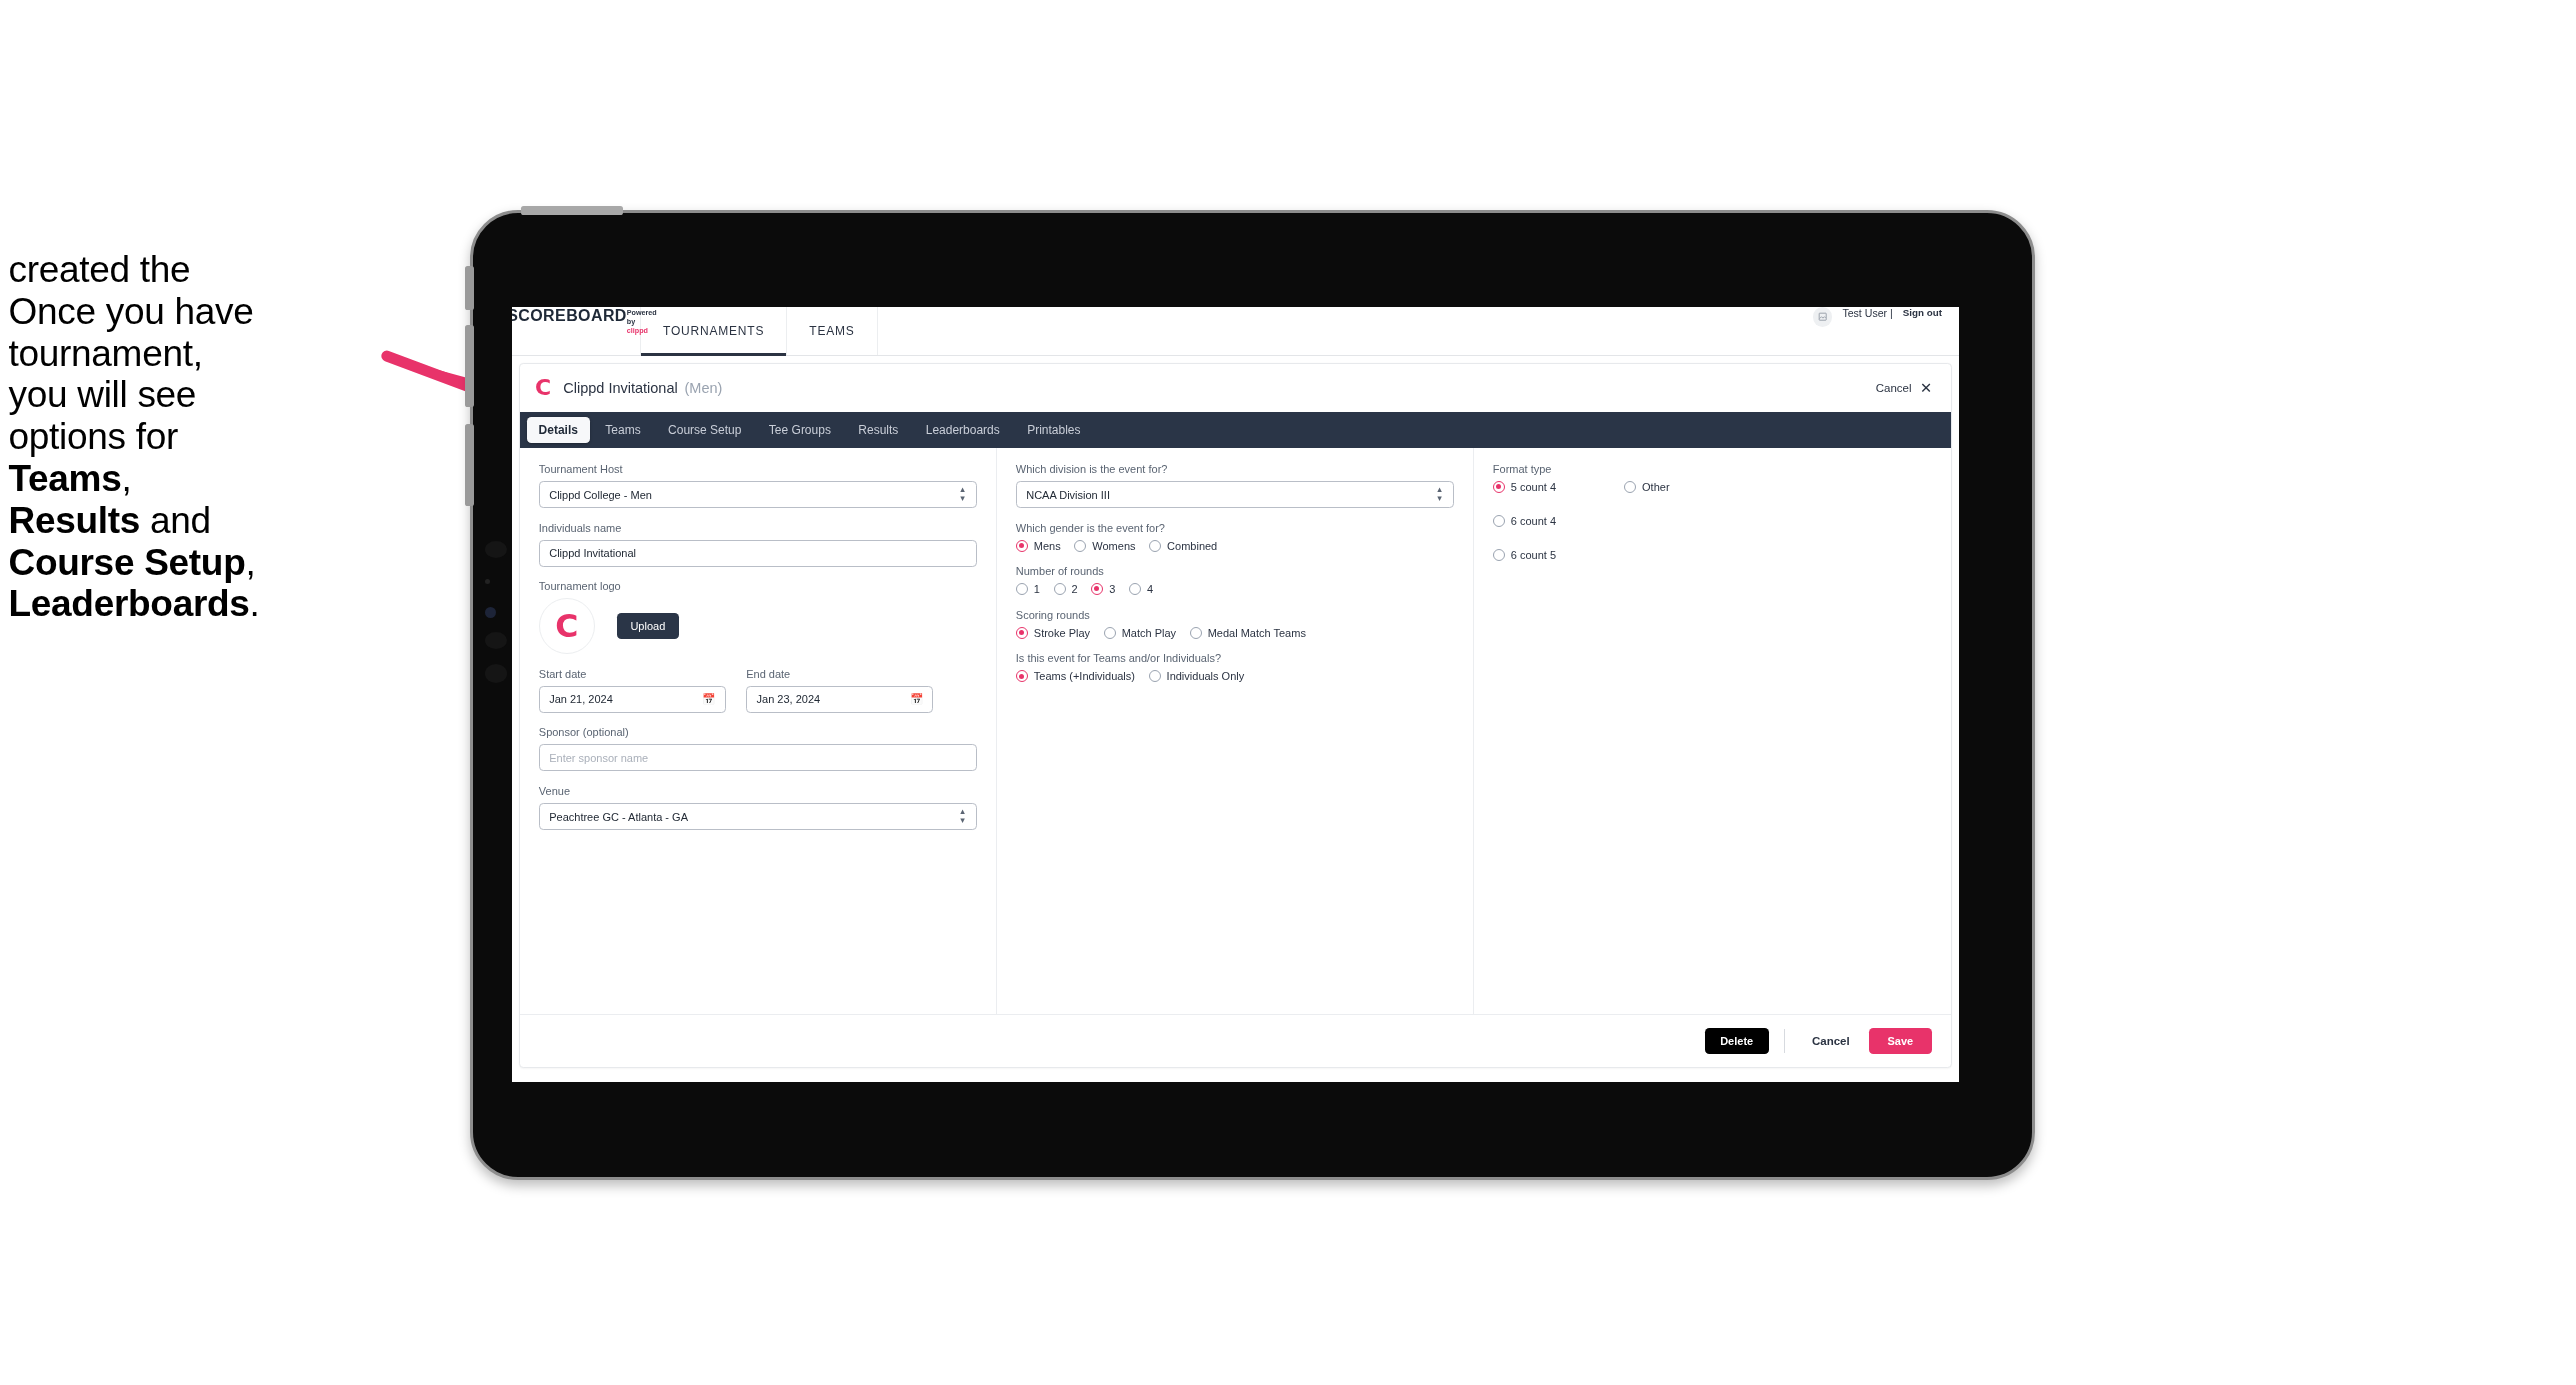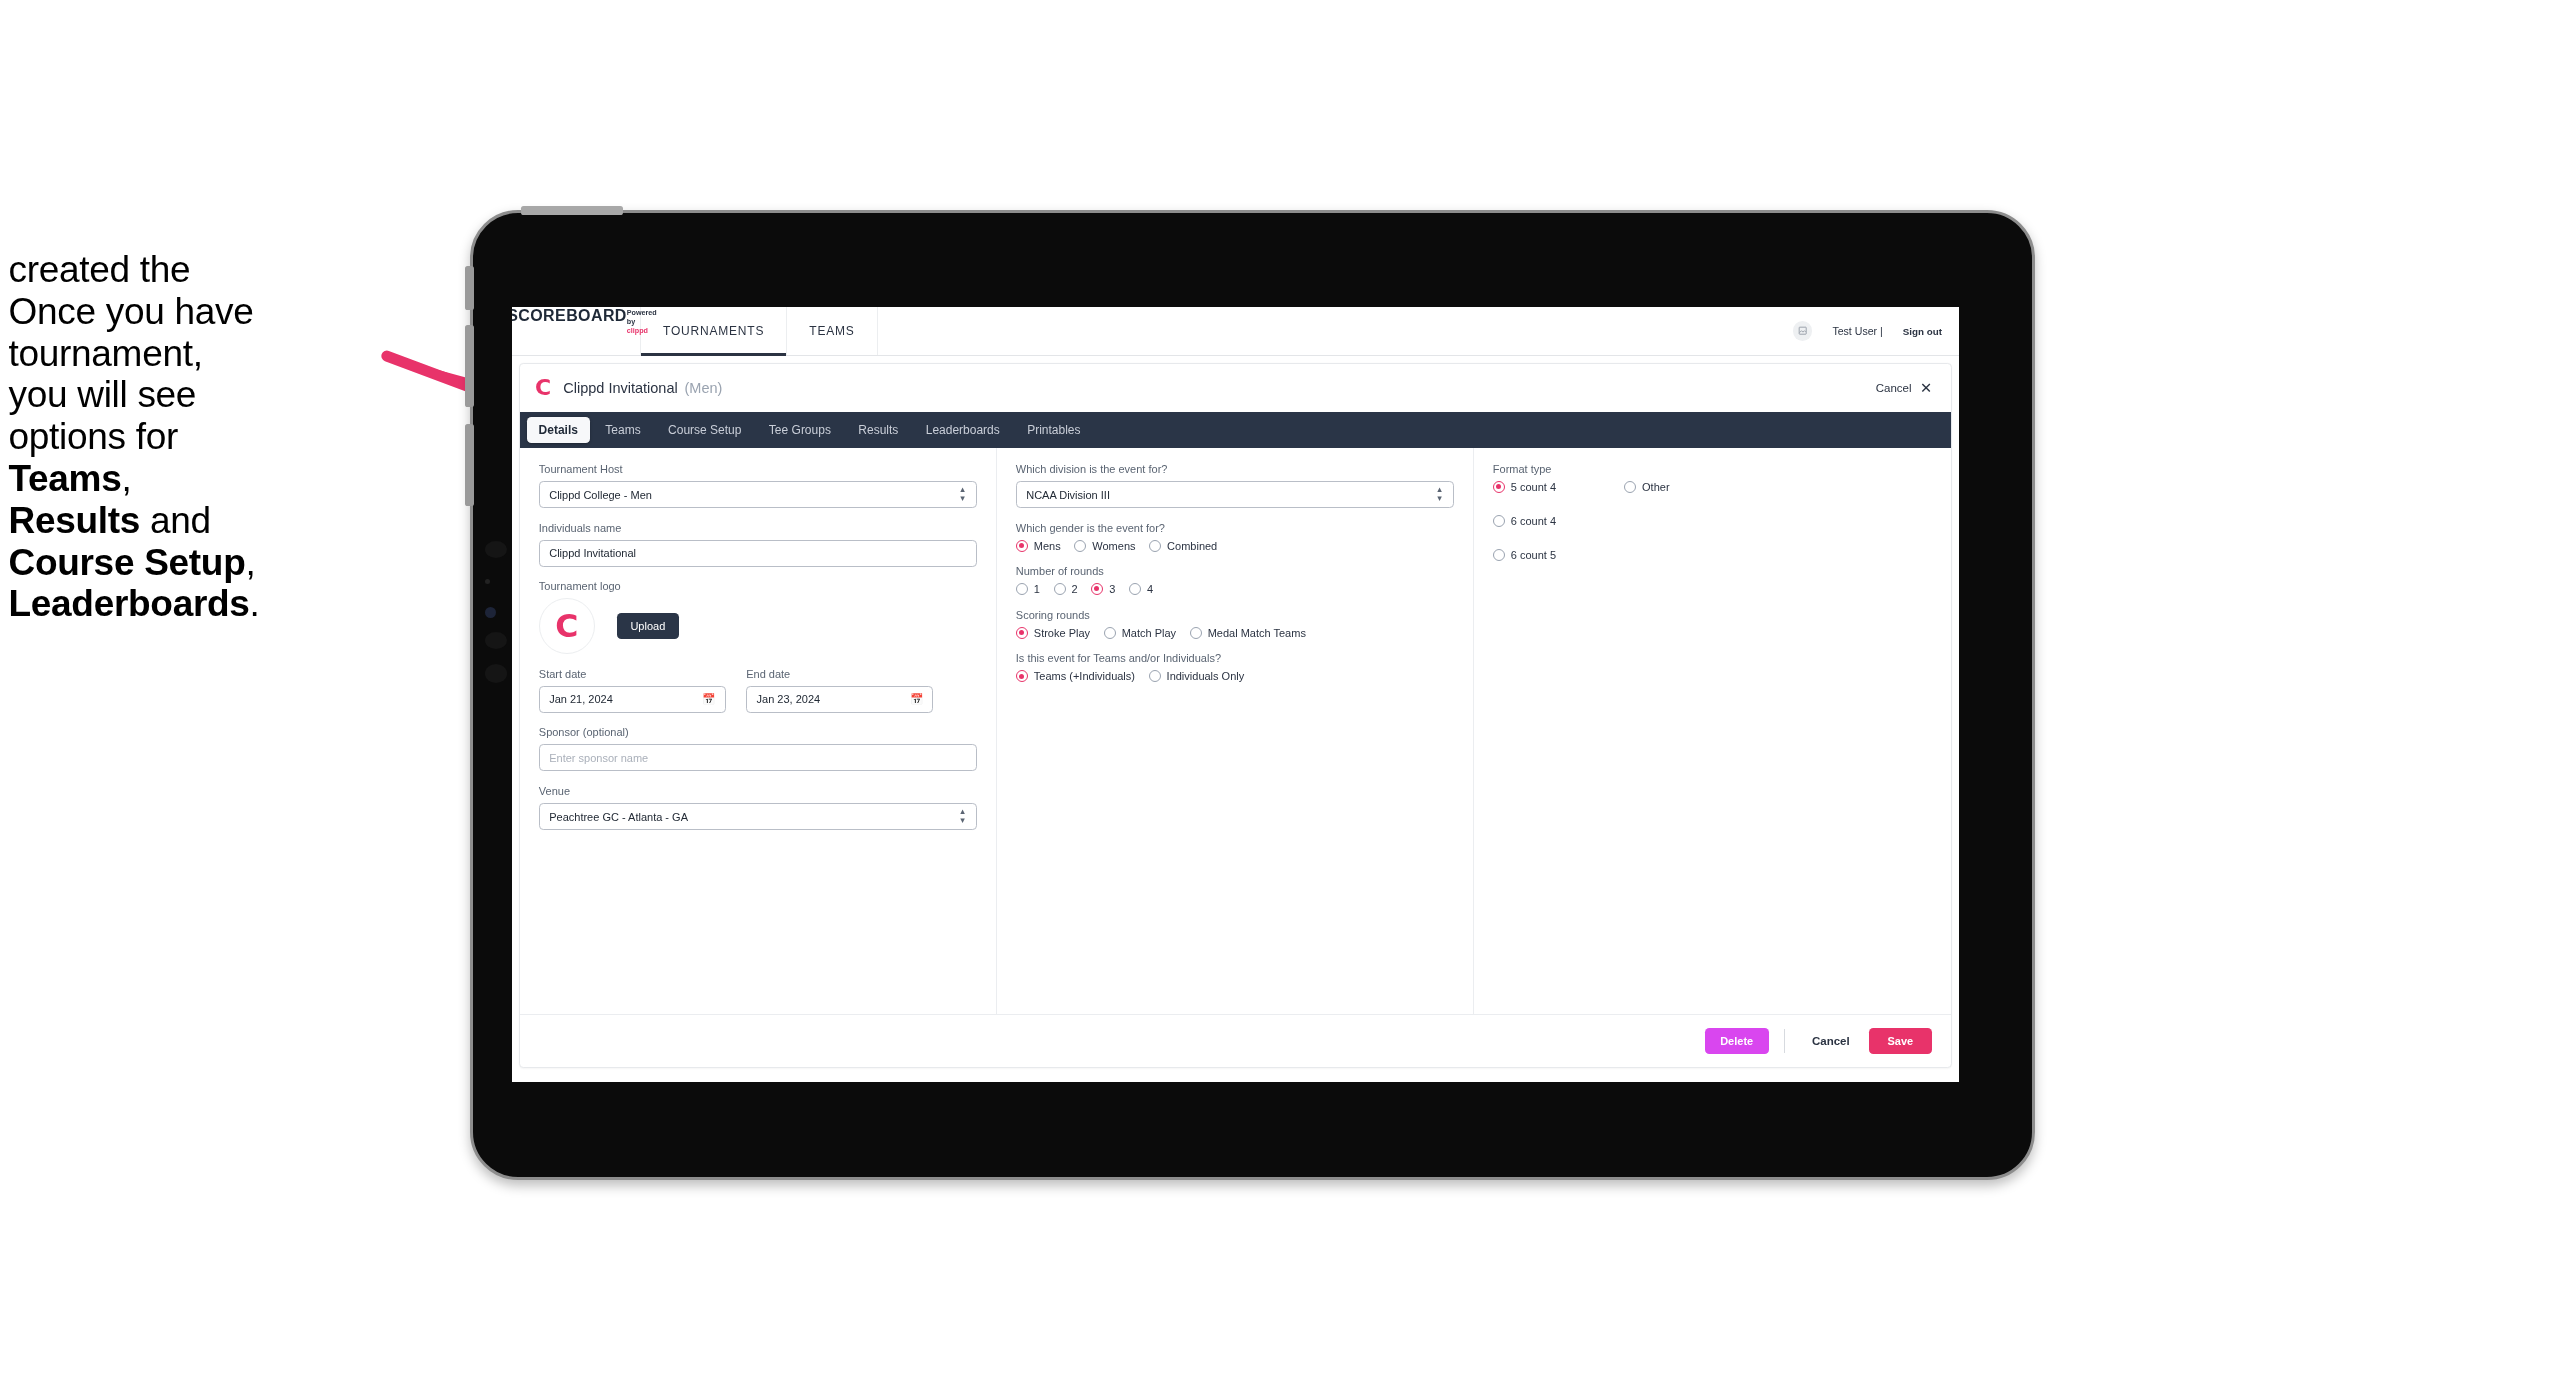--- a/index.html
+++ b/index.html
@@ -136,22 +136,22 @@
     position: absolute;
     left: 0; right: 0; bottom: -0.9px;
     height: 2.6px;
     background: #2b3342;
   }
 
   #hdr-spacer { flex: 1; }
 
   #user-area {
     display: flex;
-    align-items: center;
-    gap: 20px;
+    align-items: flex-start;
+    gap: 10px;
     padding-right: 17px;
   }
   #avatar {
     width: 19.6px; height: 19.6px;
     border-radius: 50%;
     background: #eef0f2;
     display: flex;
     align-items: center;
     justify-content: center;
   }
@@ -329,21 +329,21 @@
   #footer {
     height: 53px;
     border-top: 0.9px solid #ebedf0;
     display: flex;
     align-items: center;
     justify-content: flex-end;
     padding-right: 19px;
     gap: 0;
   }
   #delete-btn {
-    background: #d946ef;
+    background: #000000;
     color: #fff;
     font-size: 11px;
     font-weight: 600;
     padding: 6.8px 15.3px;
     border-radius: 4.3px;
   }
   #footer-div {
     width: 0.9px; height: 24px;
     background: #d7dadf;
     margin: 0 15.3px;

